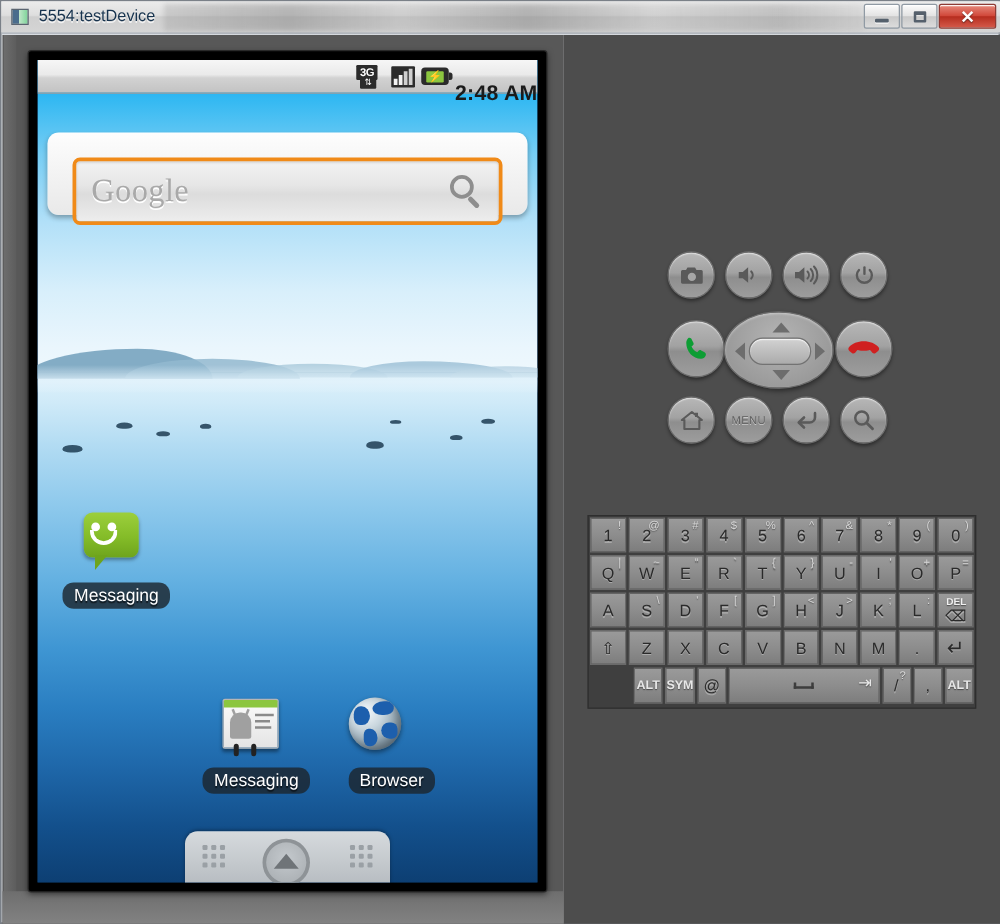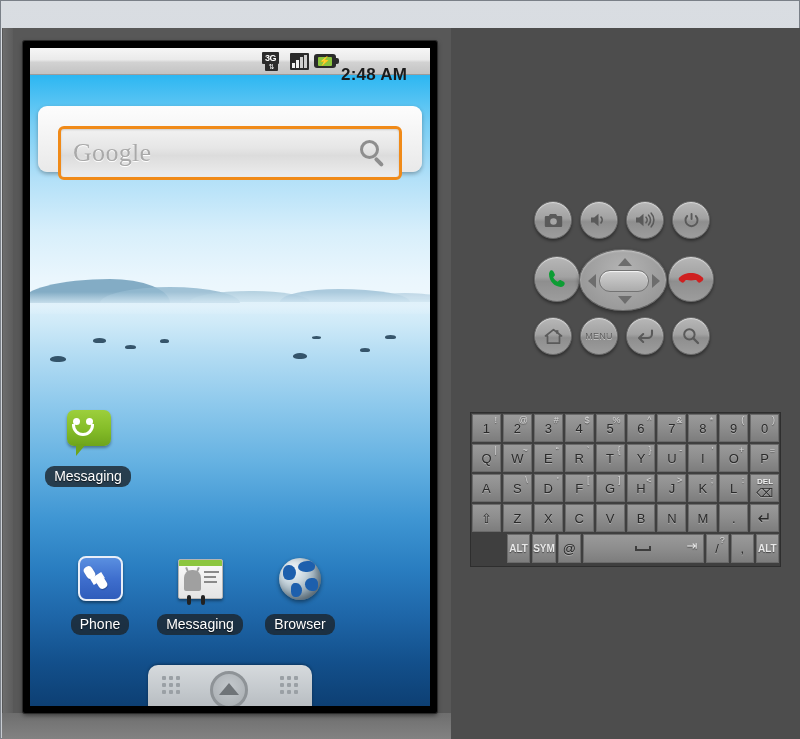--- a/index.html
+++ b/index.html
@@ -115,21 +115,21 @@
   #r5 { left:330px; top:300px; width:10px; height:4px; }
   #r6 { left:282px; top:288px; width:9px;  height:3px; }
   #r7 { left:20px;  top:308px; width:16px; height:6px; }
   #r8 { left:355px; top:287px; width:11px; height:4px; }
 
   
   #statusbar {
     position:absolute; left:0; top:0; width:400px; height:27px;
     background: linear-gradient(to bottom, #f6f6f6 0%, #eaeaea 45%, #d2d2d2 55%, #c3c3c3 100%);
     border-bottom: 1px solid #9c9c9c;
-    display:flex; align-items:center; justify-content:flex-end; padding-right:23px; gap:5px;
+    display:flex; align-items:center; justify-content:flex-end; padding-right:0; gap:5px;
   }
   .sb-3g { position:relative; width:23px; height:19px; }
   .sb-3g .lbl {
     position:absolute; left:0; top:0; width:17px; height:12px; background:#2b2b2b;
     color:#fff; font-size:9px; font-weight:bold; line-height:12px; text-align:center;
     letter-spacing:-.5px; font-family:"Liberation Sans", sans-serif; border-radius:1px;
   }
   .sb-3g .arrows {
     position:absolute; left:3px; top:11px; width:13px; height:8px; background:#2b2b2b;
     border-radius:1px; color:#fff; font-size:7px; line-height:8px; text-align:center;
@@ -163,21 +163,21 @@
   }
   #gtext { flex:1; font-family:"Liberation Serif", serif; font-size:26px; color:#a9a9a9;
     letter-spacing:.3px; text-shadow:0 1px 0 #fff; }
   #gmag { width:27px; height:27px; position:relative; }
   #gmag .ring { position:absolute; left:0; top:0; width:19px; height:19px;
     border:3px solid #8e8e8e; border-radius:50%; }
   #gmag .stem { position:absolute; left:15px; top:16px; width:11px; height:4px;
     background:#8e8e8e; border-radius:2px; transform:rotate(45deg); transform-origin:left center; }
 
   
-  .appicon { position:absolute; width:96px; text-align:center; }
+  .appicon { position:absolute; width:96px; text-align:right; }
   .appicon .ibox { width:54px; height:54px; margin:0 auto 4px; position:relative; }
   .appicon .lbl {
     display:inline-block; padding:2px 9px 3px; border-radius:9px;
     background: rgba(28,38,46,.82);
     color:#fff; font-size:14px; line-height:16px;
     text-shadow: 0 1px 1px rgba(0,0,0,.7);
   }
   #ic-messaging { left:10px; top:360px; }
   #ic-phone     { left:22px; top:508px; }
   #ic-contacts  { left:122px; top:508px; }
@@ -318,20 +318,36 @@
   .key .delstack .b { font-size:12px; color:#2a2a2a; margin-top:1px; }
   .key .spacemark { width:16px; height:5px; border:2px solid #3d3d3d; border-top:none; }
   .key .tabmark { position:absolute; right:5px; top:3px; font-size:13px; color:#e8e8e8;
     text-shadow:0 1px 1px rgba(0,0,0,.5); }
 </style>
 </head>
 <body>
 
 <div id="window">
 
+  <div id="titlebar">
+    <div id="title-icon"></div>
+    <div id="title-text">5554:testDevice</div>
+    <div id="title-blur"></div>
+    <div id="winbtns">
+      <div class="winbtn">
+        <span class="glyph-min"></span>
+      </div>
+      <div class="winbtn">
+        <span class="glyph-max"></span>
+      </div>
+      <div class="winbtn close">
+        <span class="glyph-close">✕</span>
+      </div>
+    </div>
+  </div>
 
   <div id="panel-left"></div>
   <div id="panel-edge"></div>
   <div id="panel-right"></div>
   <div id="bottom-strip"></div>
 
   <div id="phone-bezel">
     <div id="screen">
 
       <div id="wall-sky"></div>
@@ -381,29 +397,20 @@
       <div class="appicon" id="ic-messaging">
         <div class="ibox">
           <span class="msg-bubble"></span>
           <span class="msg-eye l"></span>
             <span class="msg-eye r"></span>
           <span class="msg-smile"></span>
         </div>
         <span class="lbl">Messaging</span>
       </div>
 
-      <div class="appicon" id="ic-phone">
-        <div class="ibox">
-          <span class="ph-sq"></span>
-          <span class="ph-handset">
-              <span class="ph-bar"></span>
-            </span>
-        </div>
-        <span class="lbl">Phone</span>
-      </div>
 
       <div class="appicon" id="ic-contacts">
         <div class="ibox">
           <span class="ct-card">
             <span class="ct-top"></span>
             <span class="ct-droid"></span>
             <span class="ct-lines">
                 <i></i>
                 <i></i>
                 <i></i>

